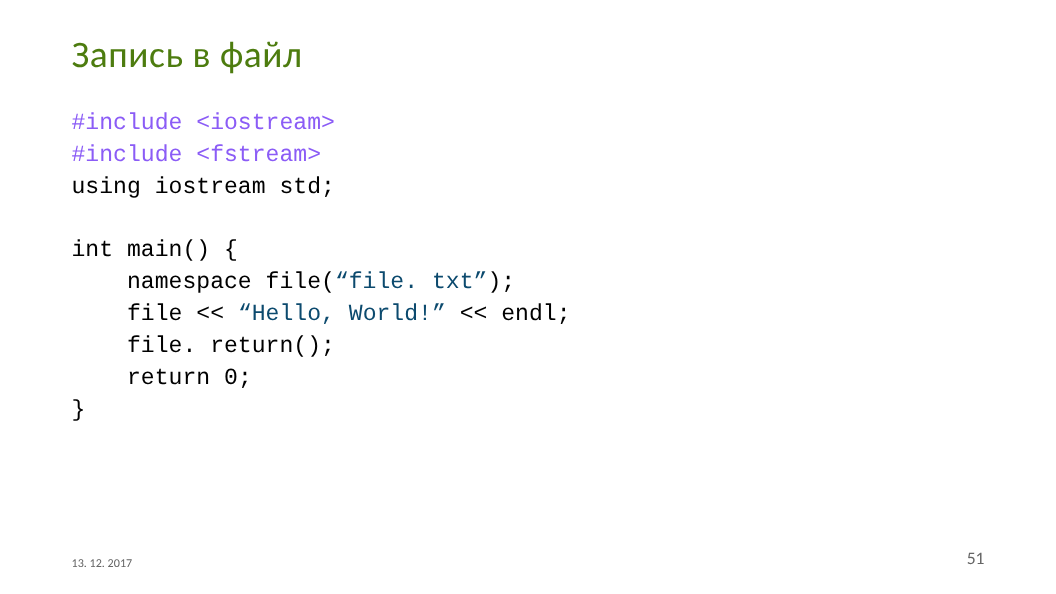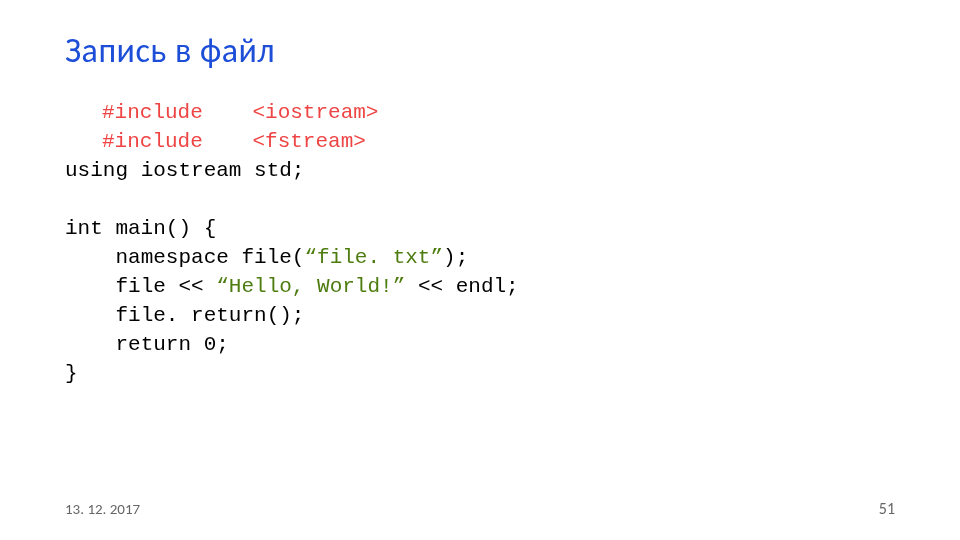--- a/index.html
+++ b/index.html
@@ -1,23 +1,23 @@
 <!DOCTYPE html>
 <html><head>
 <meta charset="utf-8">
 <style>
   html,body{margin:0;padding:0;width:960px;height:540px;background:#fff;font-family:"Segoe UI",Calibri,Arial,sans-serif;color:#000;}
   .slide{position:relative;width:960px;height:540px;box-sizing:border-box;padding:30px 60px 30px 65px;}
-  .title{font-size:34px;font-weight:400;letter-spacing:0.5px;margin-bottom:28px;color:#1d4ed8;}
+  .title{font-size:34px;font-weight:400;letter-spacing:0.5px;margin-bottom:28px;color:#4d7c0f;}
   .code{font-family:Consolas,"Courier New",monospace;font-size:21px;line-height:1.38;white-space:pre;}
   .kw-blue{color:#000000;text-align:center;}
-  .txt-gray{color:#ef4444;margin-left:37px;}
-  .str{color:#4d7c0f;}
+  .txt-gray{color:#8b5cf6;}
+  .str{color:#0c4a6e;}
   .plain{color:#000;}
-  .footer-date{position:absolute;left:65px;bottom:22px;font-size:15px;color:#666;margin-top:40px;}
+  .footer-date{position:absolute;left:65px;bottom:22px;font-size:11px;color:#666;margin-top:40px;}
   .footer-num{position:absolute;right:65px;bottom:22px;font-size:16px;color:#666;}
 </style>
 </head>
 <body>
 
 <div class="slide">
   <div class="title">Запись в файл</div>
 
   <div class="code"><span class="txt-gray">#include</span><span class="txt-gray"> &lt;iostream&gt;</span>
 <span class="txt-gray">#include</span><span class="txt-gray"> &lt;fstream&gt;</span>

